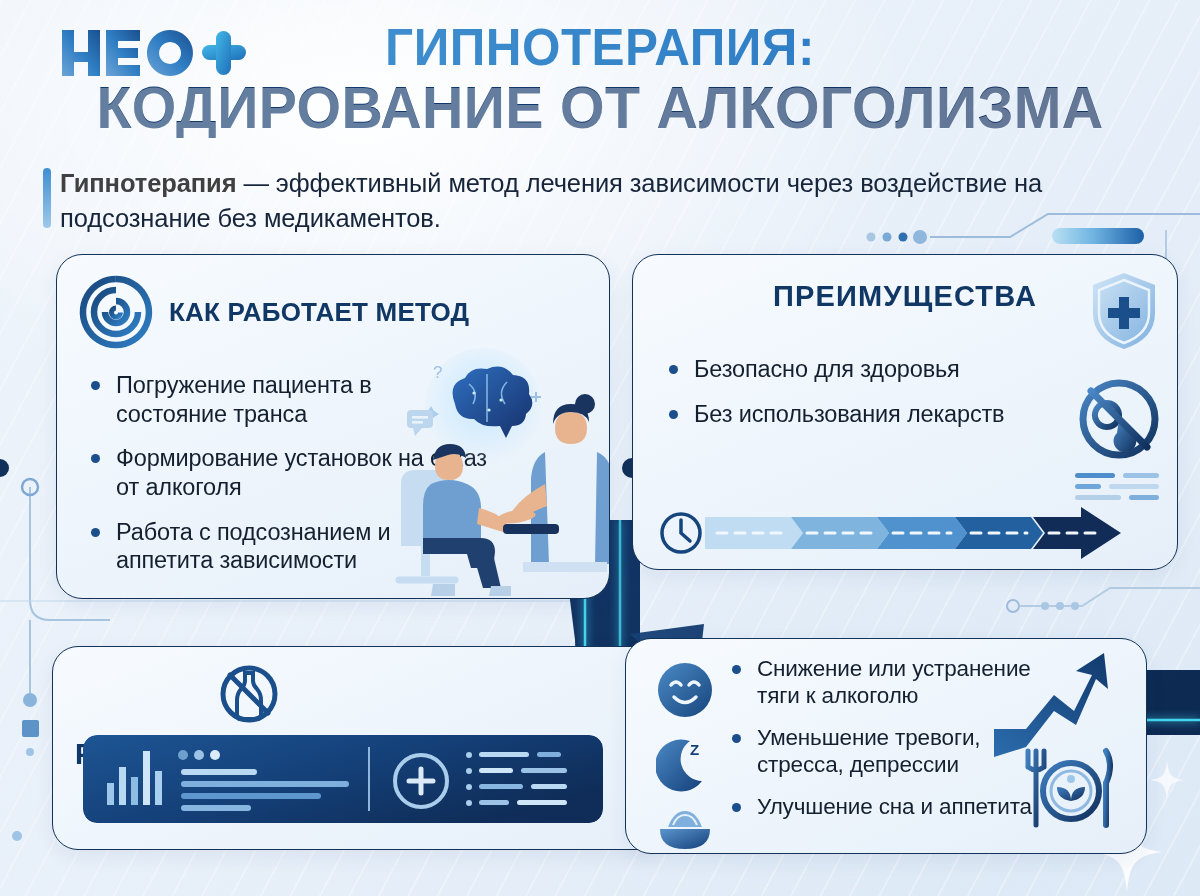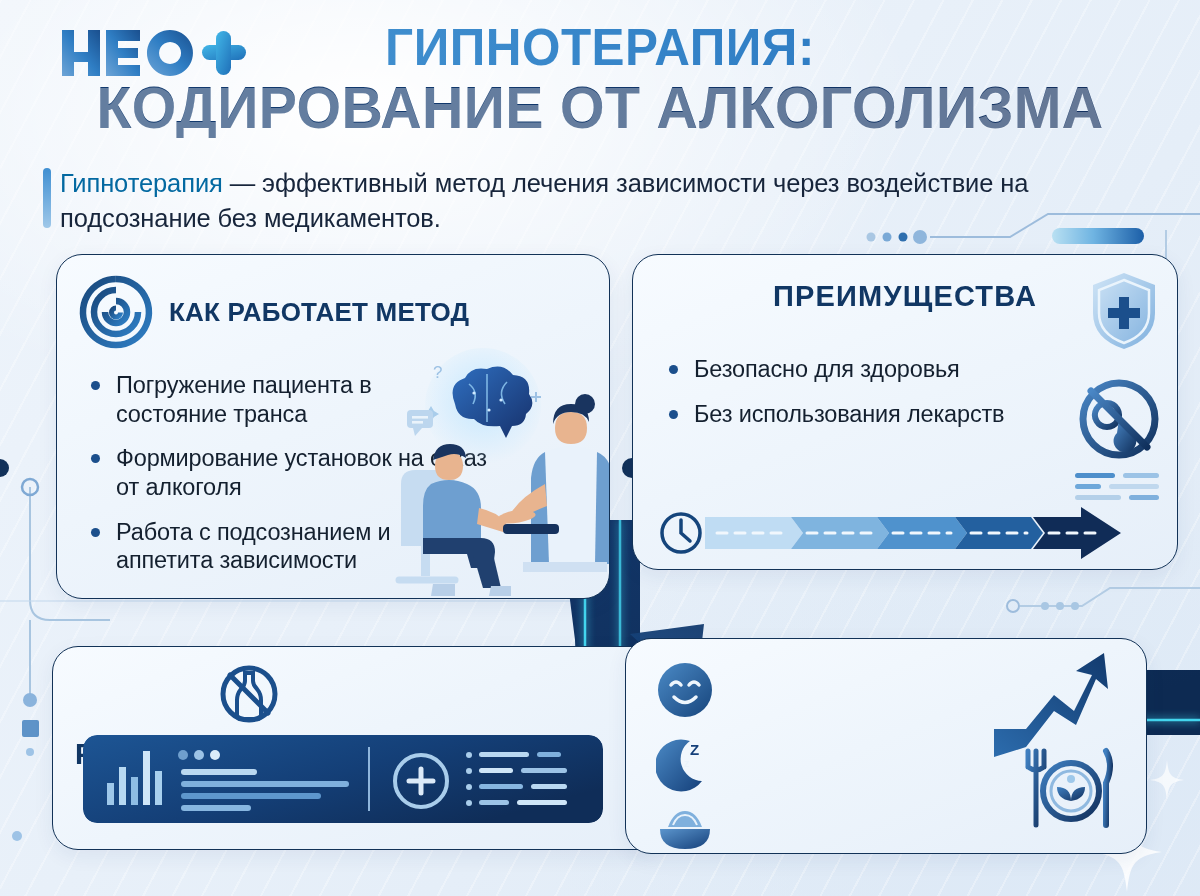--- a/index.html
+++ b/index.html
@@ -40,21 +40,21 @@
     background:linear-gradient(92deg,#123a6e 0%,#11386c 40%,#0f3163 75%,#142f5c 100%);
     -webkit-background-clip:text;background-clip:text;color:transparent;
     -webkit-text-fill-color:transparent;
     text-shadow:0 1px 0 rgba(255,255,255,.35);
     transform:scaleX(.97);
   }
   .lead{
     position:absolute;left:60px;top:166px;width:1030px;
     font-size:25.5px;line-height:1.36;color:#17253b;letter-spacing:-.1px;
   }
-  .lead b{font-weight:normal;color:#0369a1;}
+  .lead b{font-weight:bold;color:#404040;}
   .lead-bar{
     position:absolute;left:43px;top:168px;width:8px;height:60px;border-radius:4px;
     background:linear-gradient(180deg,#3f8fd2 0%,#9fc8e9 100%);
   }
 
   
   .circuits{position:absolute;inset:0;pointer-events:none;}
 
   
   .swoosh{position:absolute;left:0;top:520px;width:1200px;height:376px;pointer-events:none;}
@@ -482,20 +482,25 @@
         <linearGradient id="bw" x1="0" y1="0" x2="1" y2="1">
           <stop offset="0" stop-color="#5b95cd"></stop>
             <stop offset="100%" stop-color="#15407a"></stop>
         </linearGradient>
       </defs>
       <path d="M12,22 q6,-16 17,-16 q11,0 17,16 Z" fill="#7fb0dd"></path>
       <path d="M17,20 q4,-10 12,-10 q8,0 12,10" fill="none" stroke="#e8f2fb" stroke-width="2"></path>
       <path d="M4,24 h50 q0,20 -25,20 Q4,44 4,24 Z" fill="url(#bw)"></path>
     </svg>
 
+    <ul class="bullets" id="effects-list">
+      <li>Снижение или устранение тяги к алкоголю</li>
+      <li>Уменьшение тревоги, стресса, депрессии</li>
+      <li>Улучшение сна и аппетита</li>
+    </ul>
 
     <svg id="uparrow" viewBox="0 0 120 110">
       <defs>
         <linearGradient id="ua" x1="0" y1="1" x2="1" y2="0">
           <stop offset="0" stop-color="#2c6cad"></stop>
             <stop offset="100%" stop-color="#123a6e"></stop>
         </linearGradient>
       </defs>
       <path d="M2,106 L2,78 L34,78 L62,44 L82,60 L100,24 L84,20 L112,2 L116,38 L104,28 L84,74 L62,60 L34,96 Z" fill="url(#ua)"></path>
     </svg>

